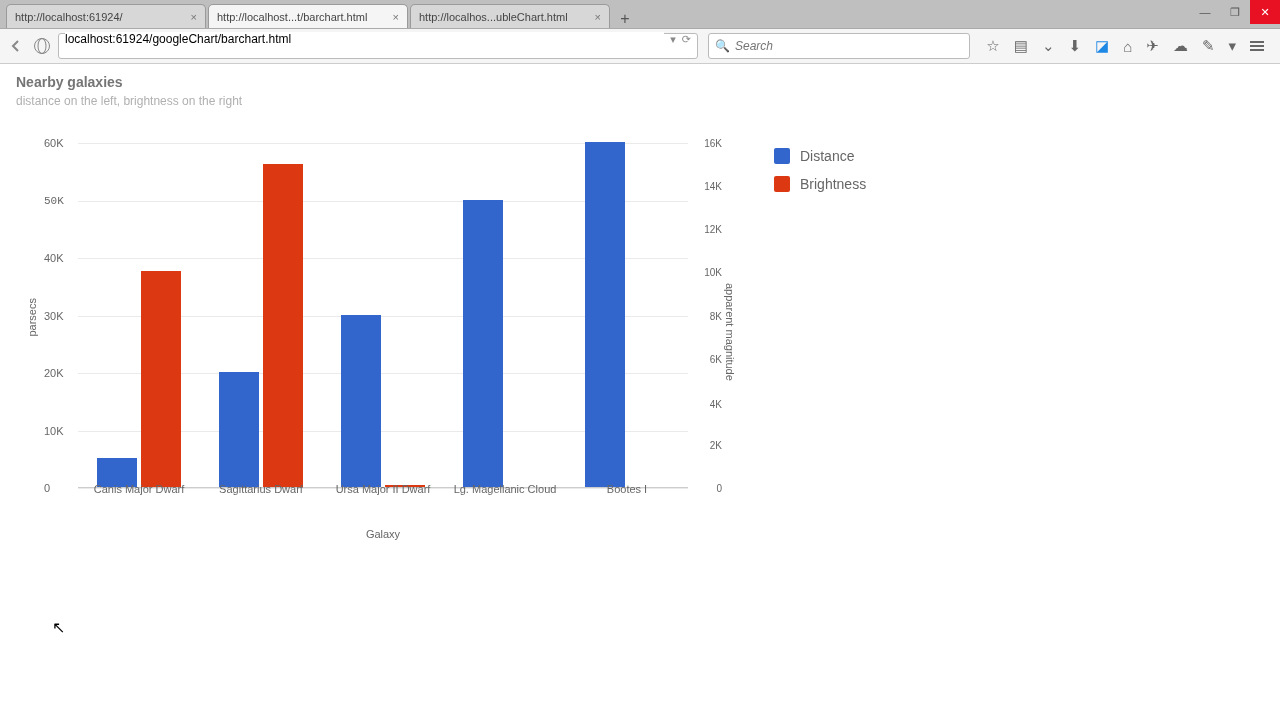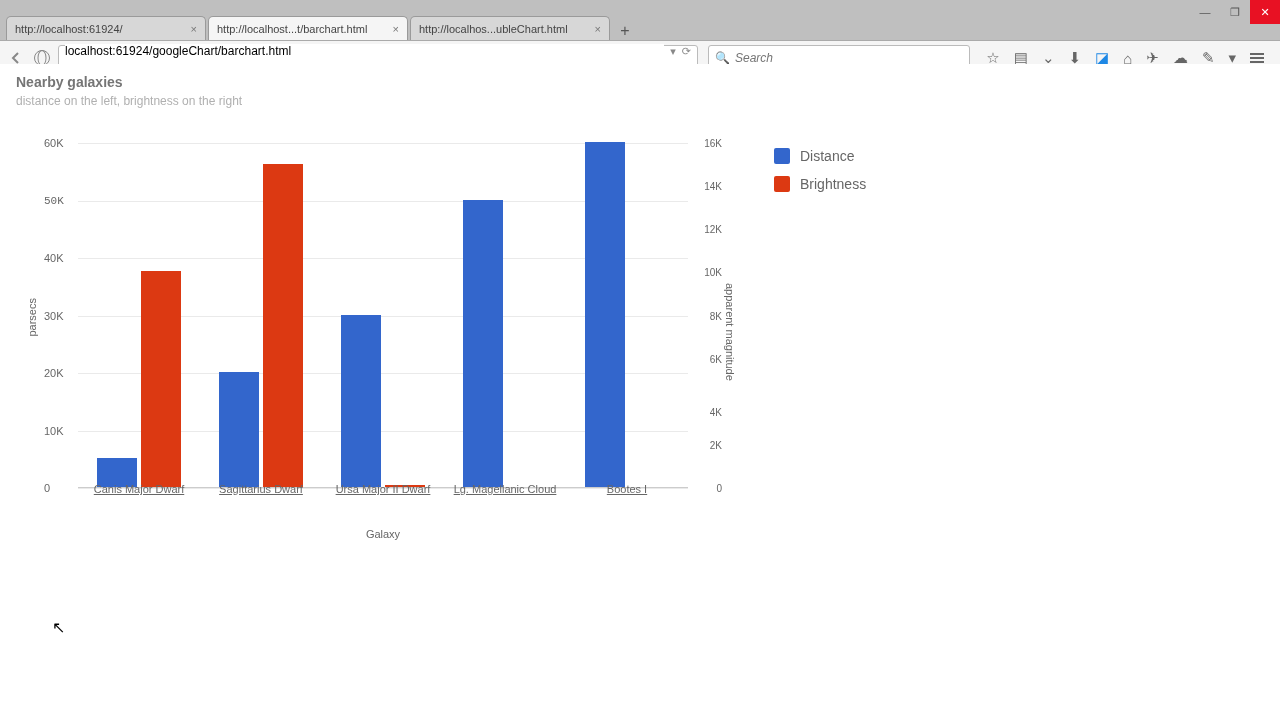--- a/index.html
+++ b/index.html
@@ -5,21 +5,21 @@
   * { box-sizing: border-box; margin: 0; padding: 0; }
   body { font-family: "Segoe UI", Arial, sans-serif; font-size: 13px; color: #333; background: #bfbfbf; width: 1280px; height: 720px; overflow: hidden; }
 
   
   .window-controls { position: absolute; top: 0; right: 0; height: 28px; display: flex; }
   .window-controls div { width: 30px; height: 24px; display: flex; align-items: center; justify-content: center; font-size: 11px; }
   .wc-close { background: #e81123; color: #fff; font-size: 13px; }
   .wc-min, .wc-max { color: #555; }
 
   
-  .tabstrip { height: 40px; background: #bfbfbf; display: flex; align-items: flex-end; padding-left: 6px; }
+  .tabstrip { height: 28px; background: #bfbfbf; display: flex; align-items: flex-end; padding-left: 6px; }
   .tab { height: 24px; width: 200px; border: 1px solid #9a9a9a; border-bottom: none; border-top-left-radius: 5px; border-top-right-radius: 5px; background: #d7d7d7; display: flex; align-items: center; padding: 0 8px; font-size: 11px; color: #444; margin-right: 2px; cursor: pointer; position: relative; }
   .tab.active { background: #f5f5f5; }
   .tab .x { margin-left: auto; color: #777; font-size: 11px; }
   .newtab { width: 26px; text-align: center; color: #555; font-size: 16px; cursor: pointer; }
 
   
   .toolbar { height: 36px; background: #f5f5f5; border-top: 1px solid #aaa; border-bottom: 1px solid #ccc; display: flex; align-items: center; padding: 0 6px; gap: 6px; }
   .nav-btn { width: 20px; height: 20px; display: flex; align-items: center; justify-content: center; color: #888; cursor: pointer; }
   .globe { width: 16px; height: 16px; border: 1.5px solid #888; border-radius: 50%; position: relative; }
   .globe:before { content: ""; position: absolute; left: 50%; top: -1px; bottom: -1px; width: 7px; border: 1.5px solid #888; border-radius: 50%; transform: translateX(-50%); }
@@ -41,21 +41,21 @@
   .chart-subtitle { color: #b0b0b0; font-size: 12px; margin-top: 4px; }
 
   .chart-wrap { position: relative; margin-top: 20px; height: 470px; }
   .plot { position: absolute; left: 62px; top: 15px; width: 610px; height: 345px; border-bottom: 1px solid #ccc; }
   .grid line, .gridline { border-top: 1px solid #eaeaea; position: absolute; left: 0; right: 0; }
   .ytick-l { position: absolute; left: -34px; font-size: 11px; color: #666; transform: translateY(-50%); }
   .ytick-r { position: absolute; right: -34px; font-size: 10px; color: #666; transform: translateY(-50%); }
   .bar { position: absolute; bottom: 0; width: 40px; }
   .bar.blue { background: #3366cc; }
   .bar.red  { background: #dc3912; }
-  .xcat { position: absolute; top: 355px; font-size: 11px; color: #666; text-align: center; transform: translateX(-50%); white-space: nowrap; text-decoration: underline; }
+  .xcat { position: absolute; top: 355px; font-size: 11px; color: #666; text-align: center; transform: translateX(-50%); white-space: nowrap; }
   .yaxis-label-l { position: absolute; left: 10px; top: 170px; font-size: 11px; color: #666; writing-mode: vertical-rl; transform: rotate(180deg); }
   .yaxis-label-r { position: absolute; left: 708px; top: 155px; font-size: 11px; color: #666; writing-mode: vertical-rl; }
   .xaxis-label { position: absolute; left: 62px; width: 610px; top: 400px; text-align: center; font-size: 11px; color: #666; }
   .legend { position: absolute; left: 758px; top: 20px; }
   .legend-item { display: flex; align-items: center; gap: 10px; margin-bottom: 12px; font-size: 14px; color: #666; }
   .swatch { width: 16px; height: 16px; border-radius: 2px; }
   .swatch.blue { background: #3366cc; }
   .swatch.red  { background: #dc3912; }
 
   .cursor { position: absolute; left: 36px; top: 490px; font-size: 16px; color: #000; pointer-events: none; }
@@ -142,21 +142,21 @@
         <div class="gridline" style="top: 172.5px;"></div>
         <div class="ytick-l" style="top: 172.5px;">30K</div>
         <div class="gridline" style="top: 115px;"></div>
         <div class="ytick-l" style="top: 115px;">40K</div>
         <div class="gridline" style="top: 57.5px;"></div>
         <div class="ytick-l" style="top: 57.5px; font-family: Liberation Mono, monospace;">50K</div>
         <div class="gridline" style="top: 0px;"></div>
         <div class="ytick-l" style="top: 0px;">60K</div>
         <div class="ytick-r" style="top: 345px;">0</div>
         <div class="ytick-r" style="top: 301.875px;">2K</div>
-        <div class="ytick-r" style="top: 269px;">4K</div>
+        <div class="ytick-r" style="top: 261px;">4K</div>
         <div class="ytick-r" style="top: 215.625px;">6K</div>
         <div class="ytick-r" style="top: 172.5px;">8K</div>
         <div class="ytick-r" style="top: 129.375px;">10K</div>
         <div class="ytick-r" style="top: 86.25px;">12K</div>
         <div class="ytick-r" style="top: 43.125px;">14K</div>
         <div class="ytick-r" style="top: 0px;">16K</div>
         <div class="bar blue" style="left: 19px; height: 28.75px;"></div>
         <div class="bar red" style="left: 63px; height: 215.625px;"></div>
         <div class="bar blue" style="left: 141px; height: 115px;"></div>
         <div class="bar red" style="left: 185px; height: 323.438px;"></div>

